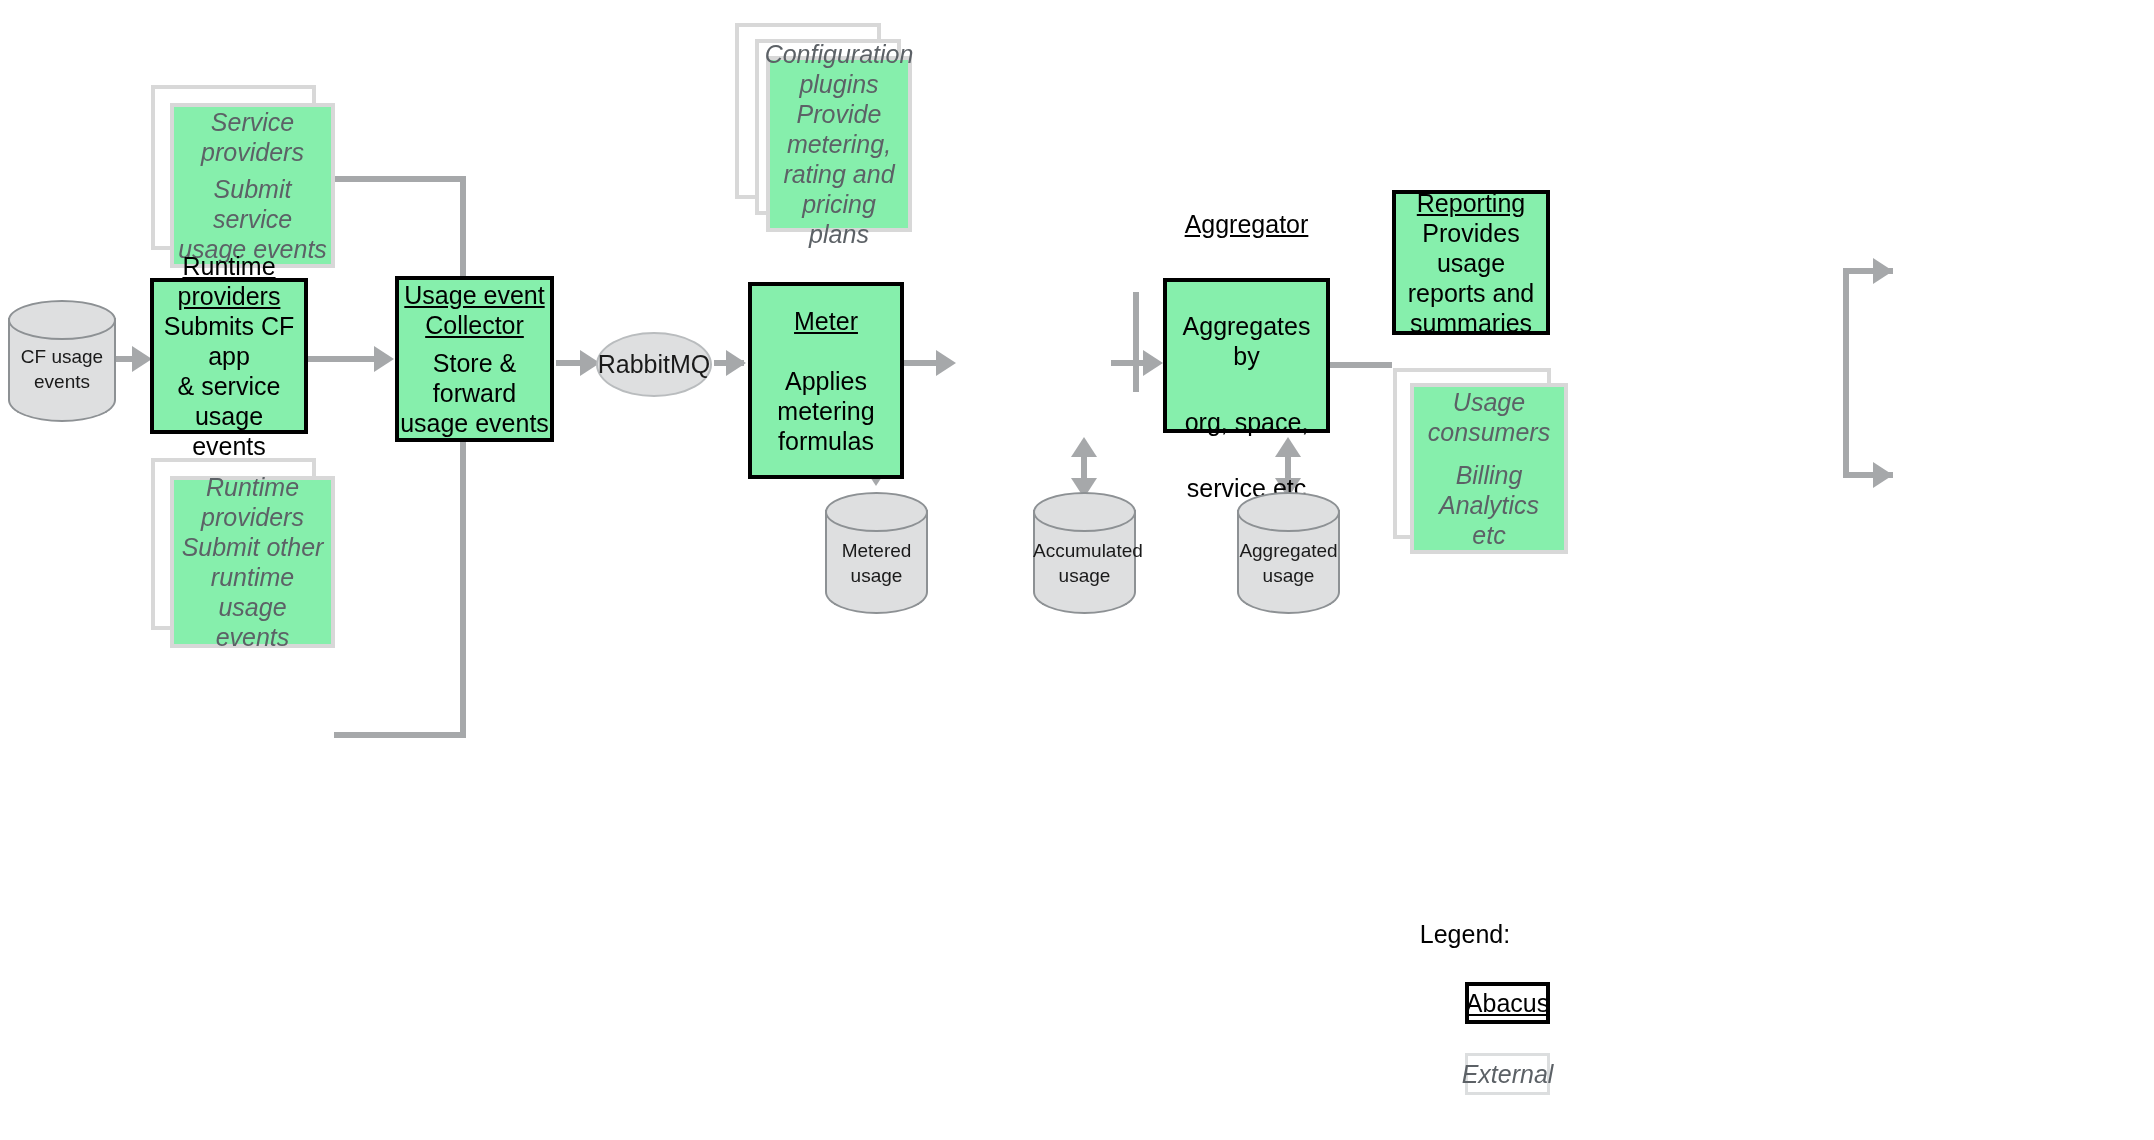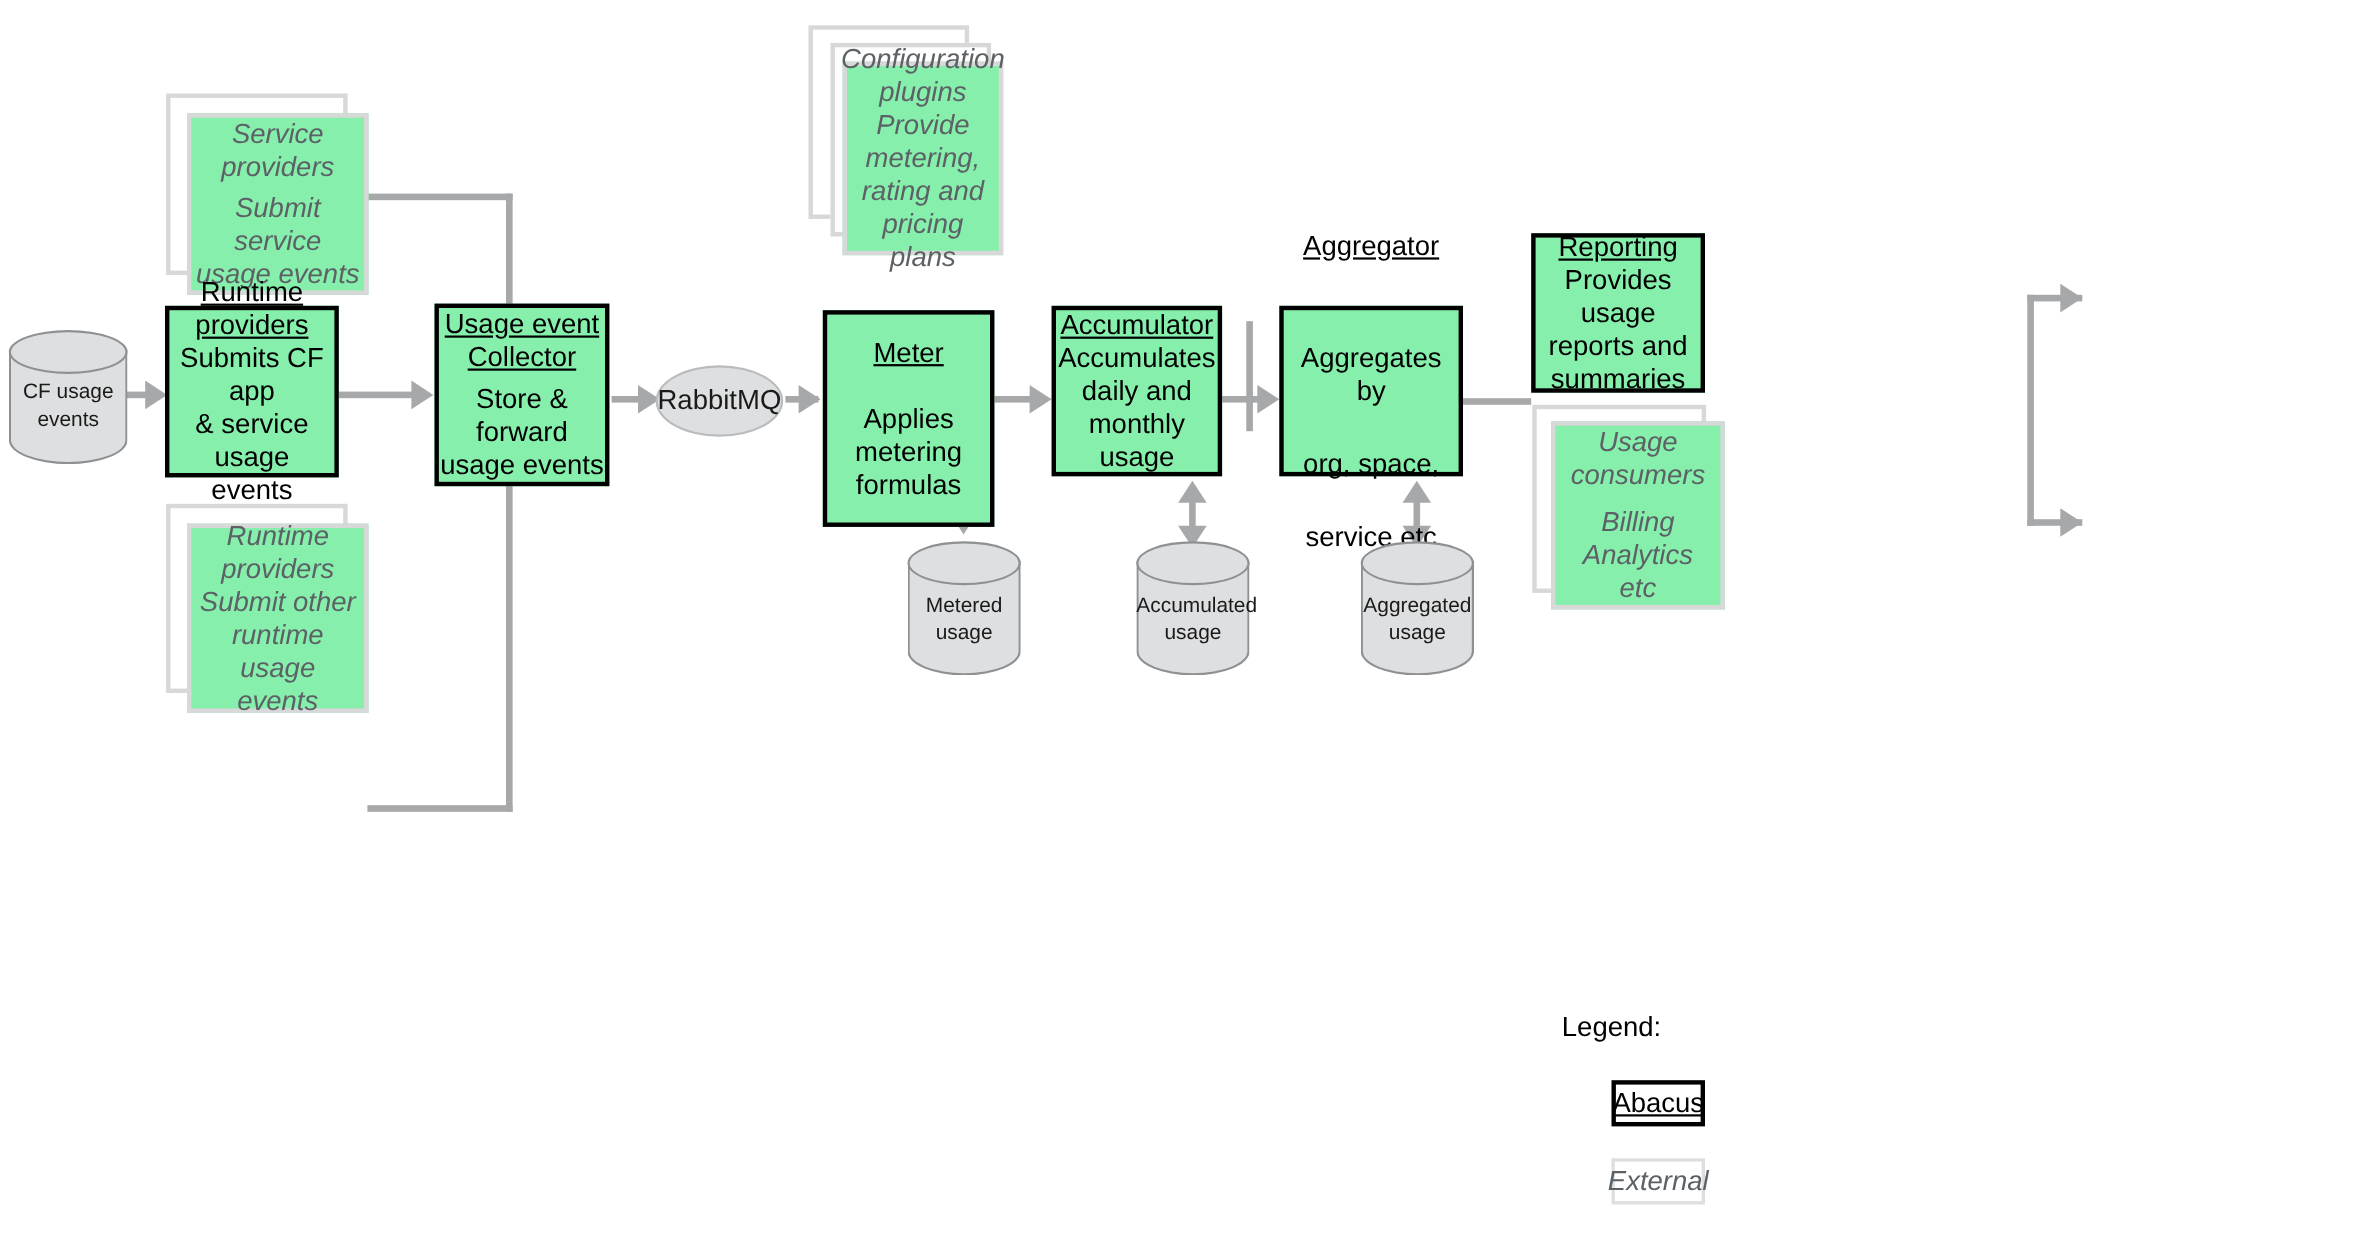--- a/index.html
+++ b/index.html
@@ -282,37 +282,30 @@
   </div>
 
   <div class="node abacus" style="left:748px; top:282px; width:156px; height:197px;">
     <div class="title">Meter</div>
     <div class="gap-md"></div>
     <div class="desc">Applies</div>
     <div class="desc">metering</div>
     <div class="desc">formulas</div>
   </div>
 
-  <div class="node abacus" style="left:956px; top:278px; width:155px; height:155px;">
-    <div class="title">Accumulator</div>
-    <div class="gap-md"></div>
-    <div class="desc">Accumulates</div>
-    <div class="desc">daily and</div>
-    <div class="desc">monthly usage</div>
-  </div>
 
   <div class="node abacus" style="left:1163px; top:278px; width:167px; height:155px;gap:36px;">
     <div class="title">Aggregator</div>
     <div class="gap-md"></div>
     <div class="desc">Aggregates by</div>
     <div class="desc">org, space,</div>
     <div class="desc">service etc</div>
   </div>
 
-  <div class="node abacus" style="left:1392px; top:190px; width:158px; height:145px;margin-top:22px;">
+  <div class="node abacus" style="left:1392px; top:190px; width:158px; height:145px;">
     <div class="title">Reporting</div>
     <div class="gap-md"></div>
     <div class="desc">Provides usage</div>
     <div class="desc">reports and</div>
     <div class="desc">summaries</div>
   </div>
 
   <div class="stack-back" style="left:1393px; top:368px; width:158px; height:171px;"></div>
   <div class="node external" style="left:1410px; top:383px; width:158px; height:171px;">
     <div class="title">Usage</div>

